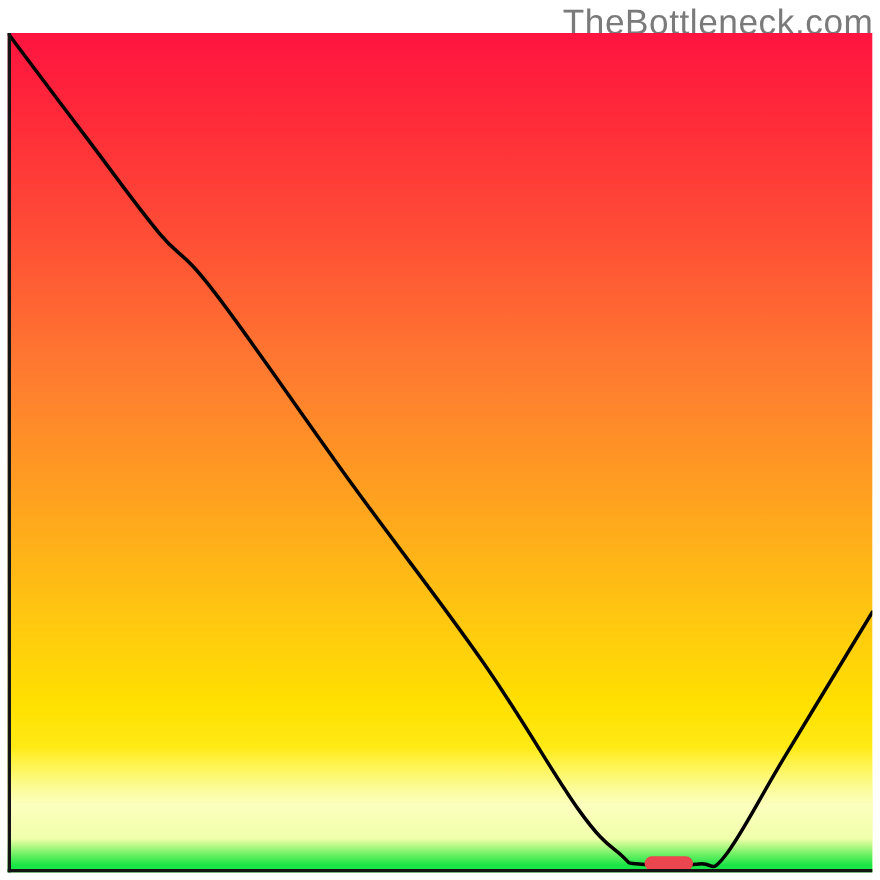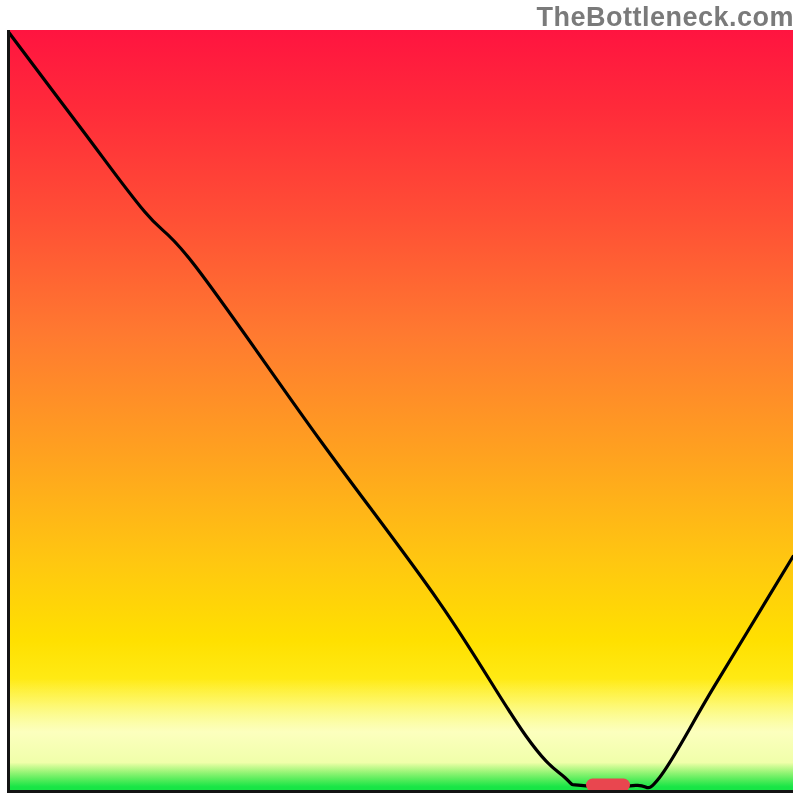--- a/index.html
+++ b/index.html
@@ -13,22 +13,22 @@
   .frame {
     position: relative;
     width: 800px;
     height: 800px;
   }
   .watermark {
     position: absolute;
     top: 2px;
     right: 6px;
     font-family: Arial, Helvetica, sans-serif;
-    font-size: 27px;
-    font-weight: 700;
+    font-size: 32px;
+    font-weight: 400;
     color: #7a7a7a;
     letter-spacing: 0.5px;
   }
   .plot-area {
     position: absolute;
     left: 7px;
     top: 30px;
     width: 786px;
     height: 763px;
   }

